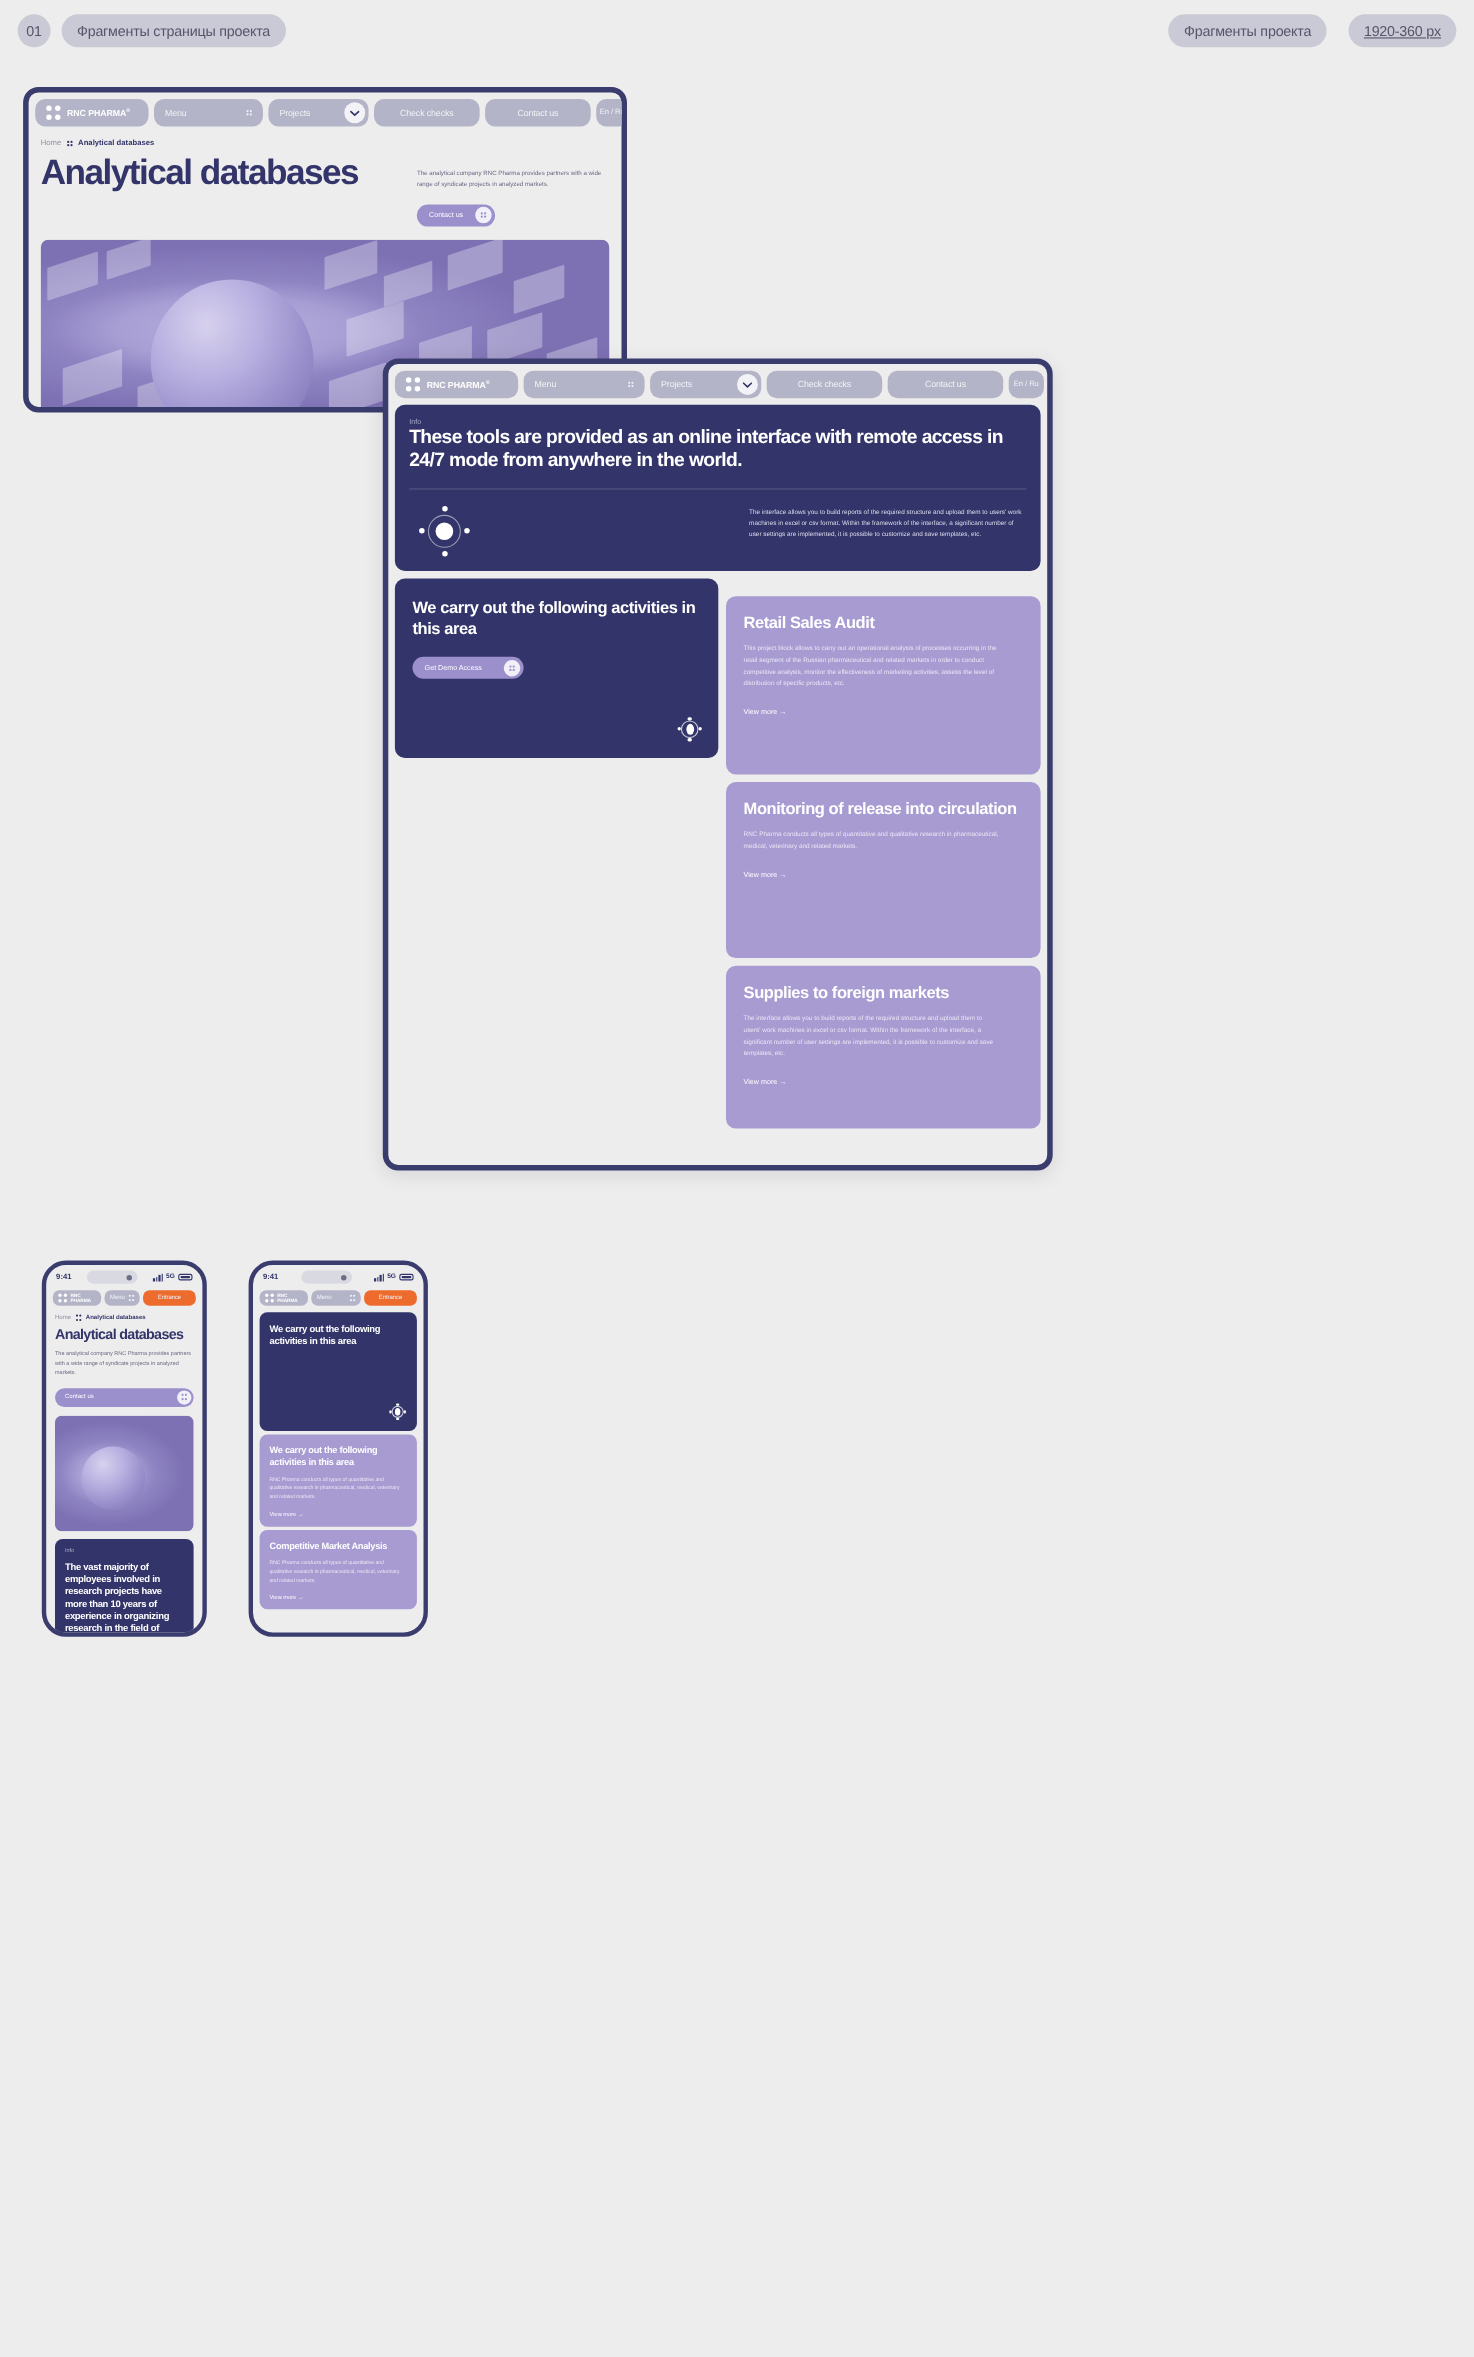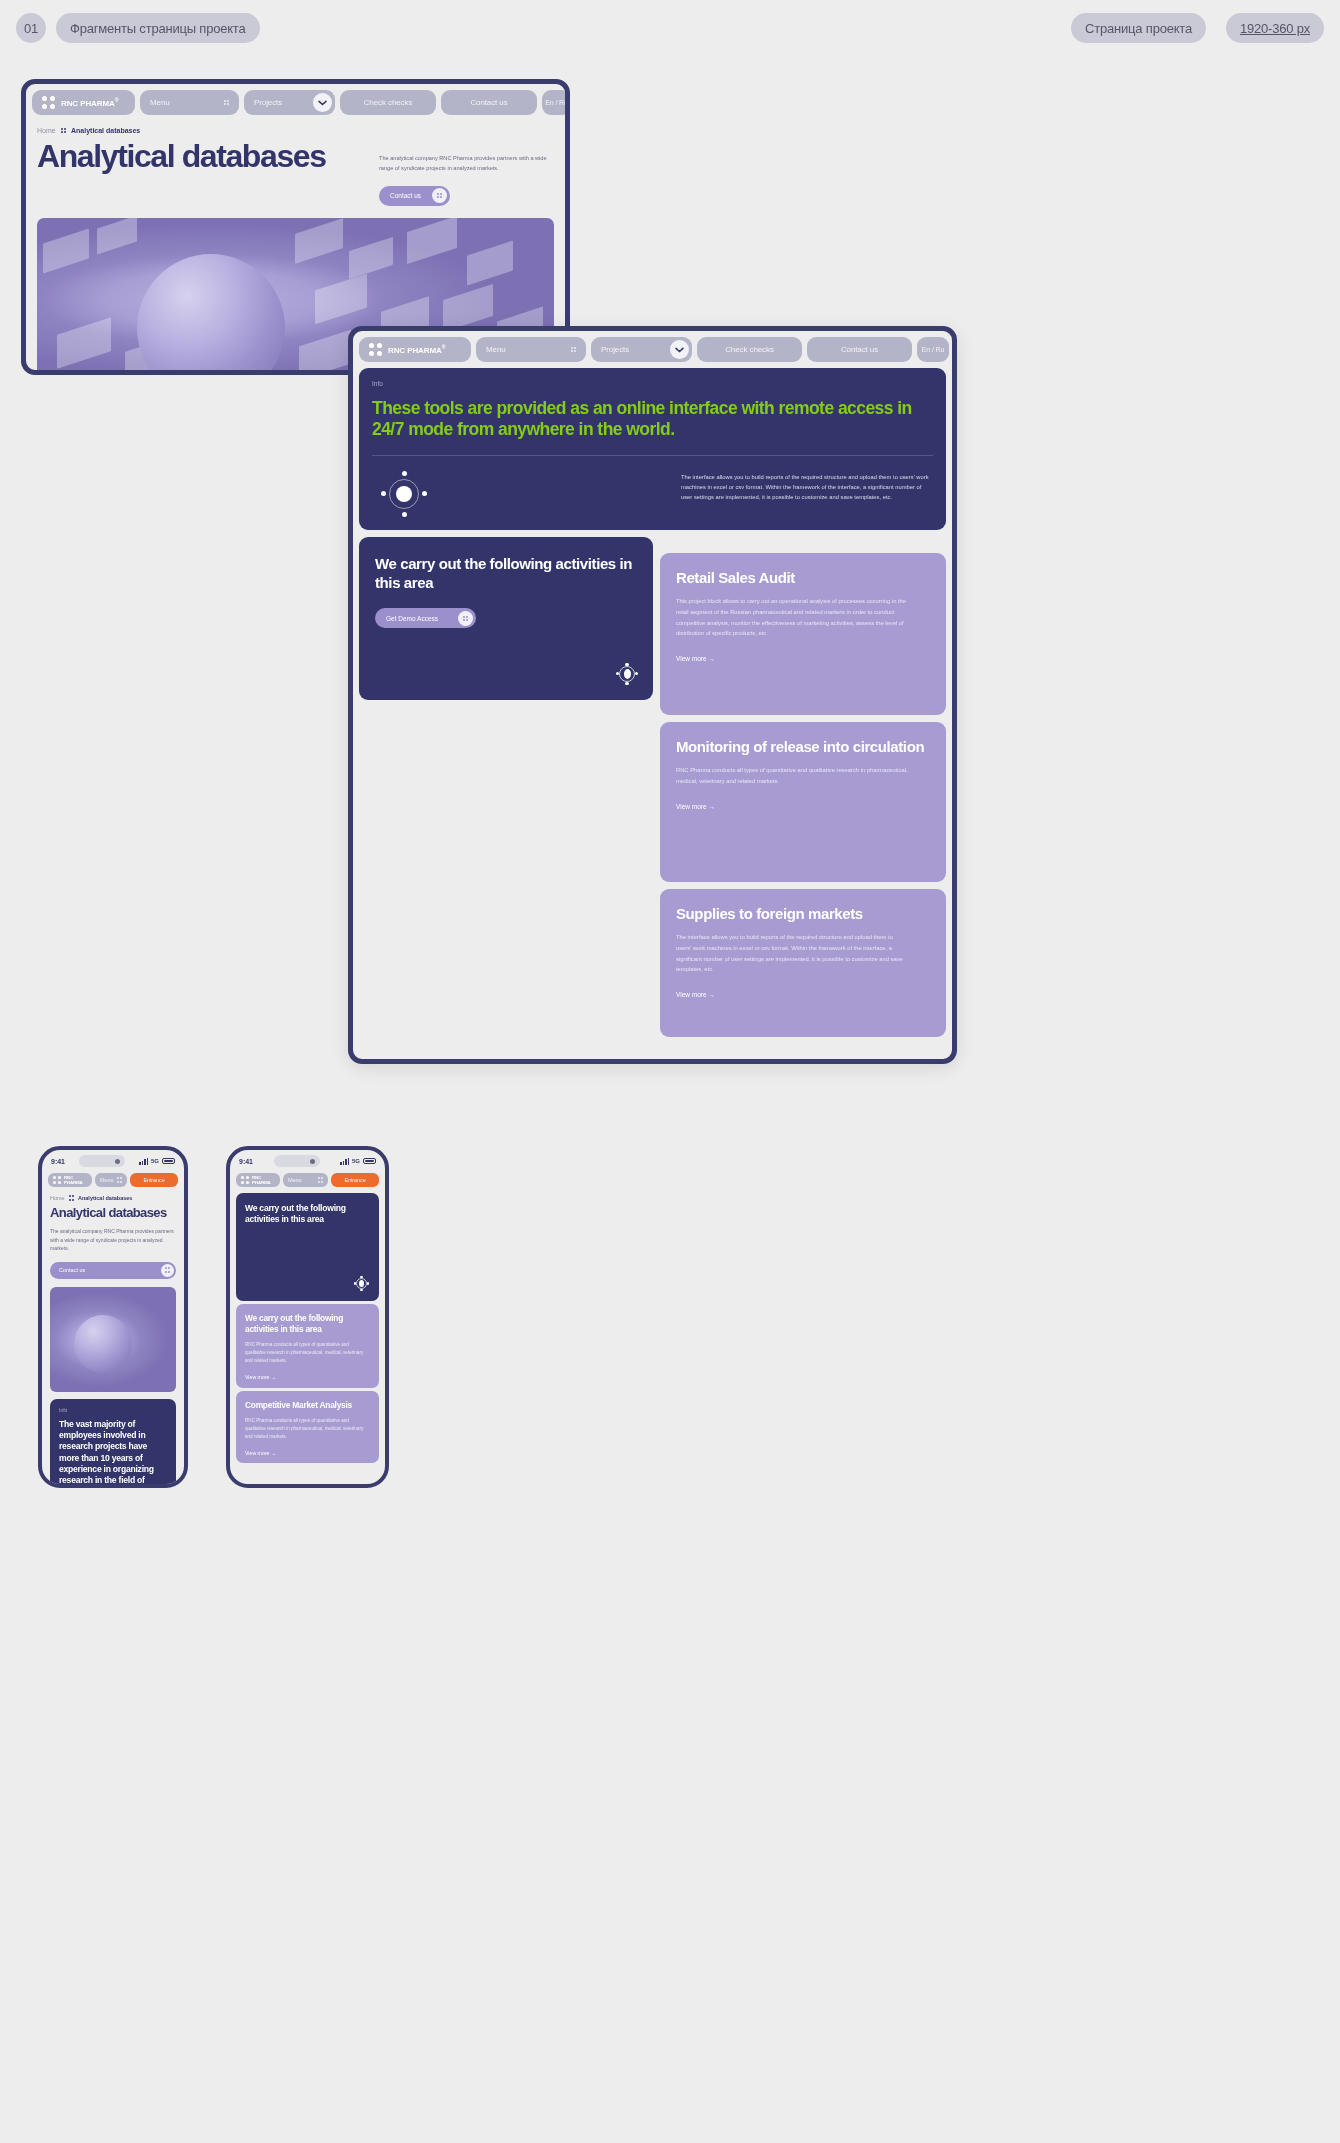--- a/index.html
+++ b/index.html
@@ -112,22 +112,22 @@
   .heroimg .shards s {
     position: absolute; display: block; background: rgba(255,255,255,.30);
     transform: skewY(-18deg); border-radius: 1px;
   }
 
   
   .w2body { padding: 0 6px 6px 6px; }
   .darkpanel { background: #33356a; border-radius: 9px; padding: 12px 13px 14px 13px; }
   .eyebrow { font-size: 6.5px; color: #a9aac6; }
   .darkpanel h2 {
-    font-size: 17.5px; color: #84cc16; font-weight: bold; letter-spacing: -0.55px;
-    line-height: 1.22; margin-top: 11px;
+    font-size: 17.5px; color: #ffffff; font-weight: bold; letter-spacing: -0.55px;
+    line-height: 1.22; 
   }
   .rule { height: 1px; background: rgba(255,255,255,.17); margin: 14px 0 0 0; }
   .dp-row { display: flex; gap: 20px; margin-top: 16px; align-items: flex-start; }
   .orbit { width: 44px; height: 44px; position: relative; flex: none; margin-left: 10px; }
   .orbit .ring {
     position: absolute; left: 7px; top: 7px; width: 30px; height: 30px;
     border: 1px solid rgba(255,255,255,.5); border-radius: 50%;
   }
   .orbit .core {
     position: absolute; left: 14px; top: 14px; width: 16px; height: 16px;
@@ -284,21 +284,21 @@
   .mc-a { height: 84px; } .mc-b { height: 72px; }
 </style>
 </head>
 <body>
 
 <div class="page">
 
   <div class="topbar">
     <div class="chip chip-num">01</div>
     <div class="chip chip-frag">Фрагменты страницы проекта</div>
-    <div class="chip chip-page">Страница проекта</div>
+    <div class="chip chip-page">Фрагменты проекта</div>
     <div class="chip chip-size">1920-360 px</div>
   </div>
 
   <div class="win win1">
 
     <div class="nav">
       <div class="navbtn nav-logo">
         <span class="logo-dots">
             <i></i>
             <i></i>

